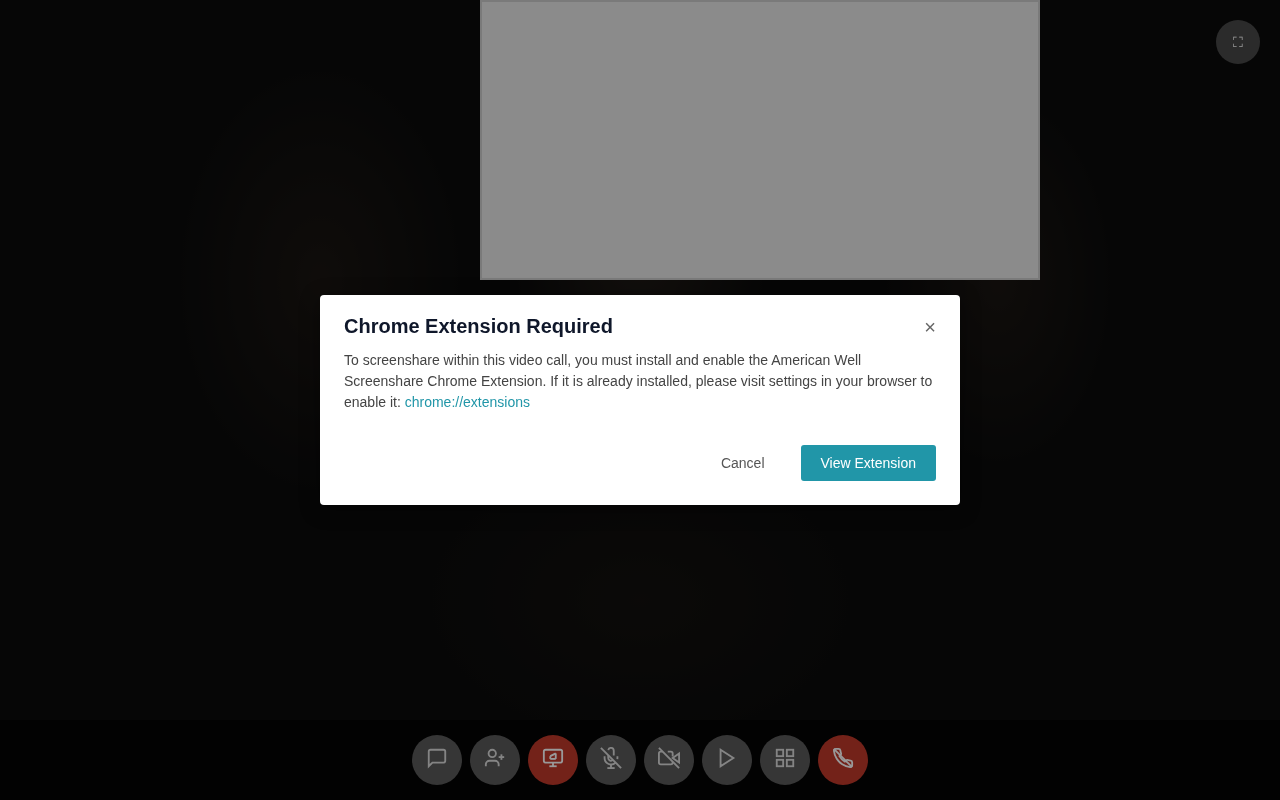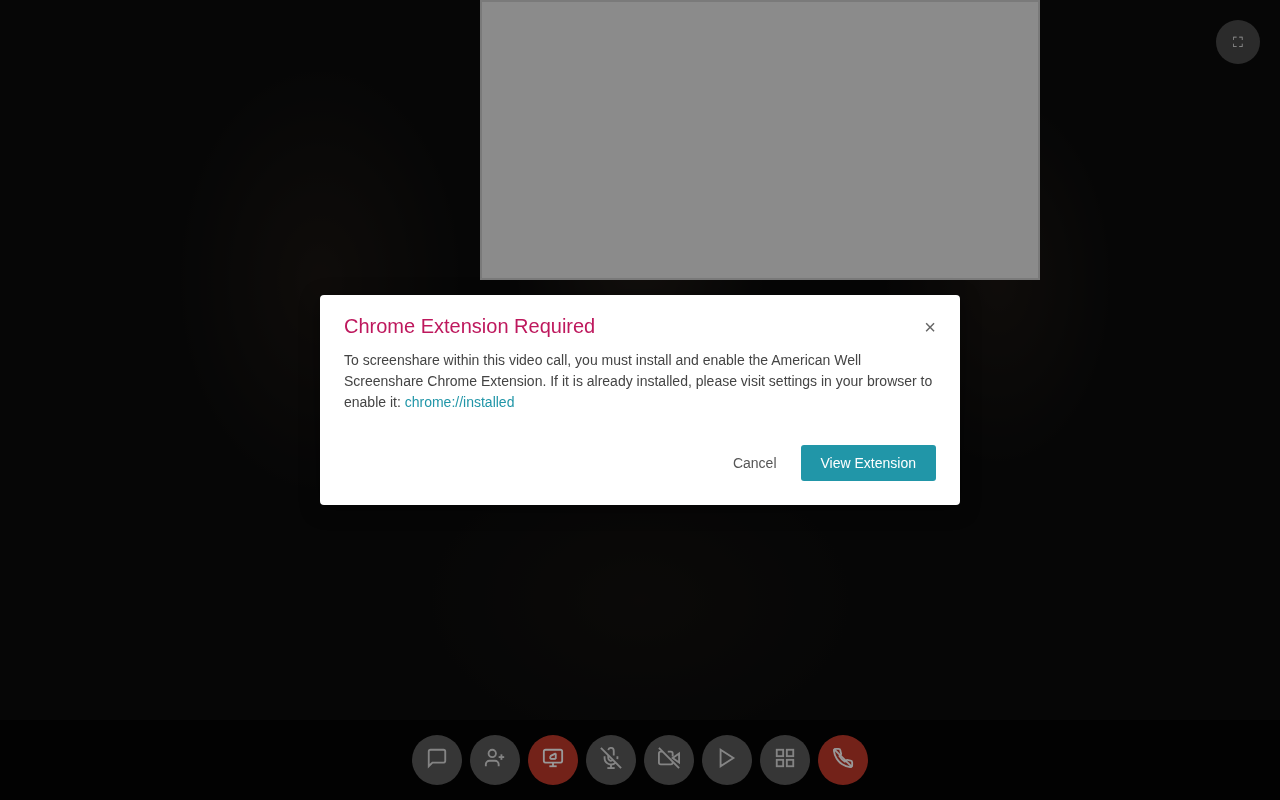--- a/index.html
+++ b/index.html
@@ -97,22 +97,22 @@
 
     .modal-header {
       padding: 20px 24px 12px 24px;
       display: flex;
       align-items: center;
       justify-content: space-between;
     }
 
     .modal-title {
       font-size: 20px;
-      font-weight: 400;
-      color: #be185d;
+      font-weight: 700;
+      color: #0f172a;
     }
 
     .modal-close {
       background: none;
       border: none;
       cursor: pointer;
       font-size: 20px;
       color: #666;
       line-height: 1;
       padding: 0;
@@ -131,21 +131,21 @@
     .modal-body a {
       color: #2196a8;
       text-decoration: none;
     }
 
     .modal-footer {
       padding: 12px 24px 20px 24px;
       display: flex;
       align-items: center;
       justify-content: flex-end;
-      gap: 12px;
+      gap: 24px;
     }
 
     .btn-cancel {
       background: none;
       border: none;
       cursor: pointer;
       font-size: 14px;
       color: #555;
       padding: 8px 12px;
     }
@@ -218,21 +218,21 @@
 <div class="modal-overlay">
   <div class="modal">
     <div class="modal-header">
       <h2 class="modal-title">Chrome Extension Required</h2>
       <button class="modal-close">
         <span>×</span>
       </button>
     </div>
     <div class="modal-body">
       <p>
-        <span>To screenshare within this video call, you must install and enable the American Well Screenshare Chrome Extension. If it is already installed, please visit settings in your browser to enable it: </span><a href="#">chrome://installed</a>
+        <span>To screenshare within this video call, you must install and enable the American Well Screenshare Chrome Extension. If it is already installed, please visit settings in your browser to enable it: </span><a href="#">chrome://extensions</a>
       </p>
     </div>
     <div class="modal-footer">
       <button class="btn-cancel">Cancel</button>
       <button class="btn-view-extension">View Extension</button>
     </div>
   </div>
 </div>
 
 <div class="controls-bar">

